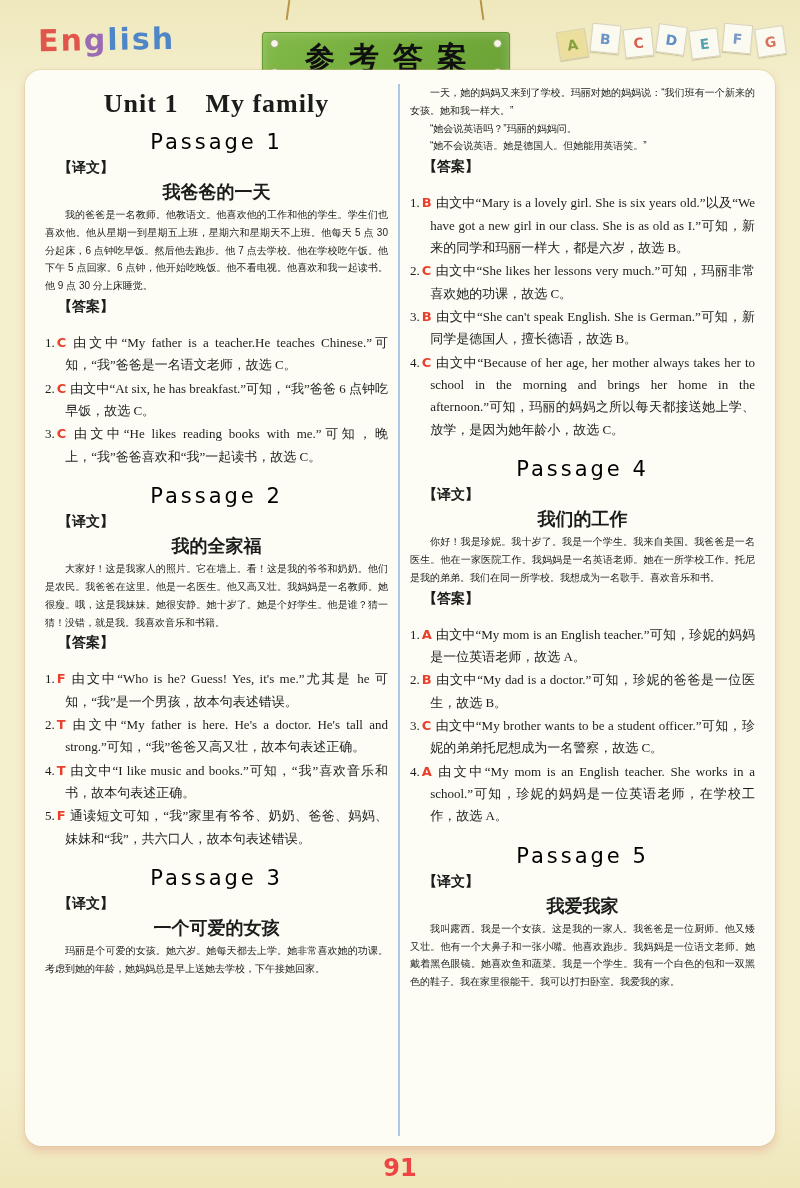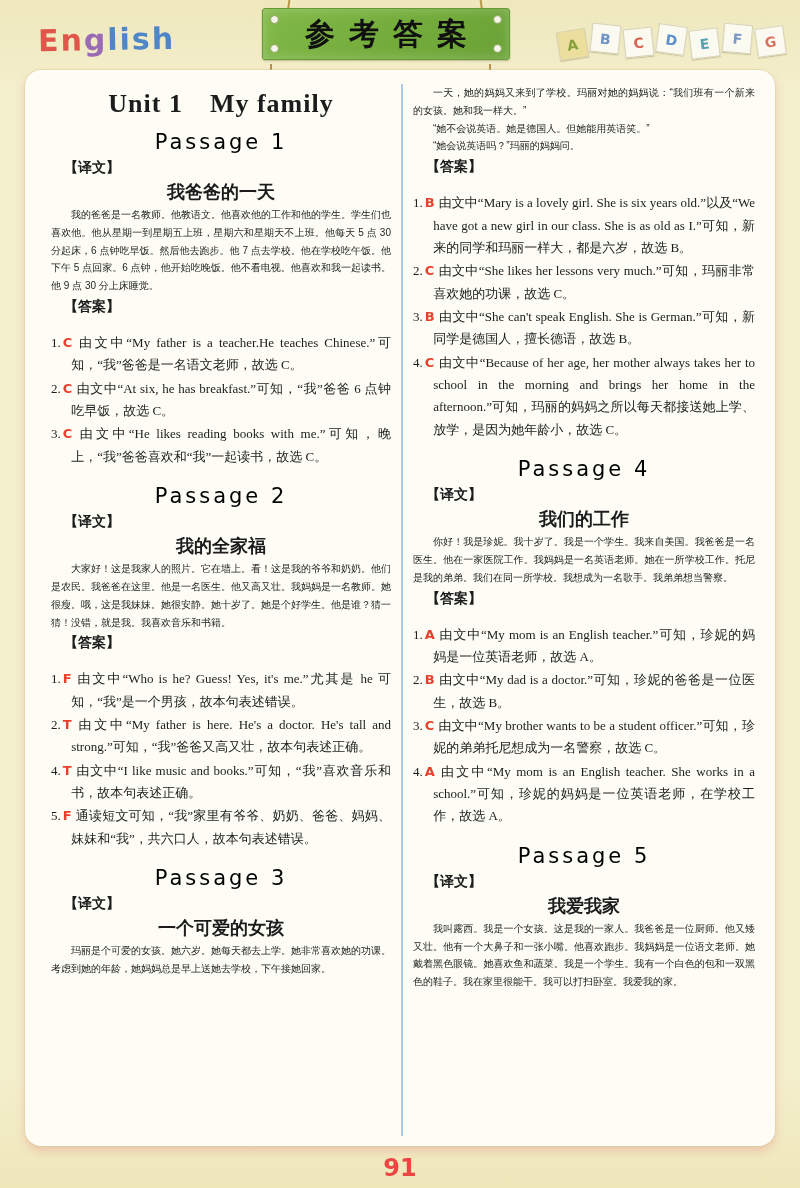--- a/index.html
+++ b/index.html
@@ -7,39 +7,39 @@
     width:800px;height:1188px;position:relative;overflow:hidden;
     background:linear-gradient(180deg,#efe8bd 0%,#f4efcd 8%,#f4efcd 90%,#efe7ba 100%);
     font-family:"Liberation Sans","DejaVu Sans",sans-serif;color:#1c1c1c;
   }
   .page{position:absolute;inset:0;}
   
   .brand{position:absolute;left:38px;top:22px;font-size:30px;font-weight:bold;
     letter-spacing:2px;font-family:"DejaVu Sans",sans-serif;transform:rotate(-1deg);}
   .string{position:absolute;width:2px;background:#b79549;}
   .banner{
-    position:absolute;left:262px;top:8px;width:246px;height:50px;
+    position:absolute;left:262px;top:32px;width:246px;height:50px;
     background:linear-gradient(135deg,#82ba49 0%,#74ac3c 55%,#6aa236 100%);
     border:1px solid #639a31;border-radius:3px;
     box-shadow:inset 0 0 12px rgba(255,255,255,.25),0 1px 2px rgba(90,90,40,.35);
     display:flex;align-items:center;justify-content:center;
     font-size:30px;font-weight:bold;color:#101010;letter-spacing:14px;text-indent:14px;
   }
   .grommet{position:absolute;width:7px;height:7px;border-radius:50%;
     background:#f6f4e8;border:1px solid #8aa35c;}
   .cards{position:absolute;left:558px;top:24px;width:228px;display:flex;gap:4px;}
   .card{width:27px;height:27px;background:#fbfaf1;border:1px solid #d8d2b6;
     box-shadow:0 1px 1px rgba(120,110,60,.35);display:flex;align-items:center;justify-content:center;
     font-size:14px;font-weight:bold;font-family:"DejaVu Sans",sans-serif;}
   
   .panel{
     position:absolute;left:25px;right:25px;top:70px;bottom:42px;
     background:#fdfdf6;border-radius:16px;
     box-shadow:0 0 0 1px rgba(210,200,150,.35),0 5px 10px rgba(225,130,125,.35);
-    padding:14px 10px 10px 16px;box-sizing:border-box;
+    padding:14px 10px 10px 10px;box-sizing:border-box;
   }
   .cols{display:flex;height:100%;}
   .col{width:50%;box-sizing:border-box;padding:0 10px;}
   .col:first-child{border-right:2px solid #a9c9e6;}
   .col-inner{height:100%;overflow:hidden;}
   
   .b-unit{font-family:"Liberation Serif","DejaVu Serif",serif;font-weight:bold;
     font-size:26px;text-align:center;margin:2px 0 8px;letter-spacing:1px;}
   .b-passage{color:#000000;text-align:center;font-size:21px;margin:9px 0 5px;
     letter-spacing:3px;font-family:"DejaVu Sans",sans-serif;}
@@ -116,33 +116,33 @@
             </div>
             <div class="b-passage">Passage 3</div>
             <div class="b-label">【译文】</div>
             <div class="b-title">一个可爱的女孩</div>
             <div class="b-p">玛丽是个可爱的女孩。她六岁。她每天都去上学。她非常喜欢她的功课。考虑到她的年龄，她妈妈总是早上送她去学校，下午接她回家。</div>
           </div>
         </div>
       <div class="col">
           <div class="col-inner">
             <div class="b-p">一天，她的妈妈又来到了学校。玛丽对她的妈妈说：“我们班有一个新来的女孩。她和我一样大。”</div>
+            <div class="b-p">“她会说英语吗？”玛丽的妈妈问。</div>
             <div class="b-p">“她不会说英语。她是德国人。但她能用英语笑。”</div>
-            <div class="b-p">“她会说英语吗？”玛丽的妈妈问。</div>
             <div class="b-label">【答案】</div>
             <div class="answers">
               <div class="ans"><span class="ans-n">1.</span><span class="ans-key">B</span><span class="ans-t">由文中“Mary is a lovely girl. She is six years old.”以及“We have got a new girl in our class. She is as old as I.”可知，新来的同学和玛丽一样大，都是六岁，故选 B。</span></div>
               <div class="ans"><span class="ans-n">2.</span><span class="ans-key">C</span><span class="ans-t">由文中“She likes her lessons very much.”可知，玛丽非常喜欢她的功课，故选 C。</span></div>
               <div class="ans"><span class="ans-n">3.</span><span class="ans-key">B</span><span class="ans-t">由文中“She can't speak English. She is German.”可知，新同学是德国人，擅长德语，故选 B。</span></div>
               <div class="ans"><span class="ans-n">4.</span><span class="ans-key">C</span><span class="ans-t">由文中“Because of her age, her mother always takes her to school in the morning and brings her home in the afternoon.”可知，玛丽的妈妈之所以每天都接送她上学、放学，是因为她年龄小，故选 C。</span></div>
             </div>
             <div class="b-passage">Passage 4</div>
             <div class="b-label">【译文】</div>
             <div class="b-title">我们的工作</div>
-            <div class="b-p">你好！我是珍妮。我十岁了。我是一个学生。我来自美国。我爸爸是一名医生。他在一家医院工作。我妈妈是一名英语老师。她在一所学校工作。托尼是我的弟弟。我们在同一所学校。我想成为一名歌手。我弟弟想当警察。</div>
+            <div class="b-p">你好！我是珍妮。我十岁了。我是一个学生。我来自美国。我爸爸是一名医生。他在一家医院工作。我妈妈是一名英语老师。她在一所学校工作。托尼是我的弟弟。我们在同一所学校。我想成为一名歌手。喜欢音乐和书。</div>
             <div class="b-label">【答案】</div>
             <div class="answers">
               <div class="ans"><span class="ans-n">1.</span><span class="ans-key">A</span><span class="ans-t">由文中“My mom is an English teacher.”可知，珍妮的妈妈是一位英语老师，故选 A。</span></div>
               <div class="ans"><span class="ans-n">2.</span><span class="ans-key">B</span><span class="ans-t">由文中“My dad is a doctor.”可知，珍妮的爸爸是一位医生，故选 B。</span></div>
               <div class="ans"><span class="ans-n">3.</span><span class="ans-key">C</span><span class="ans-t">由文中“My brother wants to be a student officer.”可知，珍妮的弟弟托尼想成为一名警察，故选 C。</span></div>
               <div class="ans"><span class="ans-n">4.</span><span class="ans-key">A</span><span class="ans-t">由文中“My mom is an English teacher. She works in a school.”可知，珍妮的妈妈是一位英语老师，在学校工作，故选 A。</span></div>
             </div>
             <div class="b-passage">Passage 5</div>
             <div class="b-label">【译文】</div>
             <div class="b-title">我爱我家</div>

